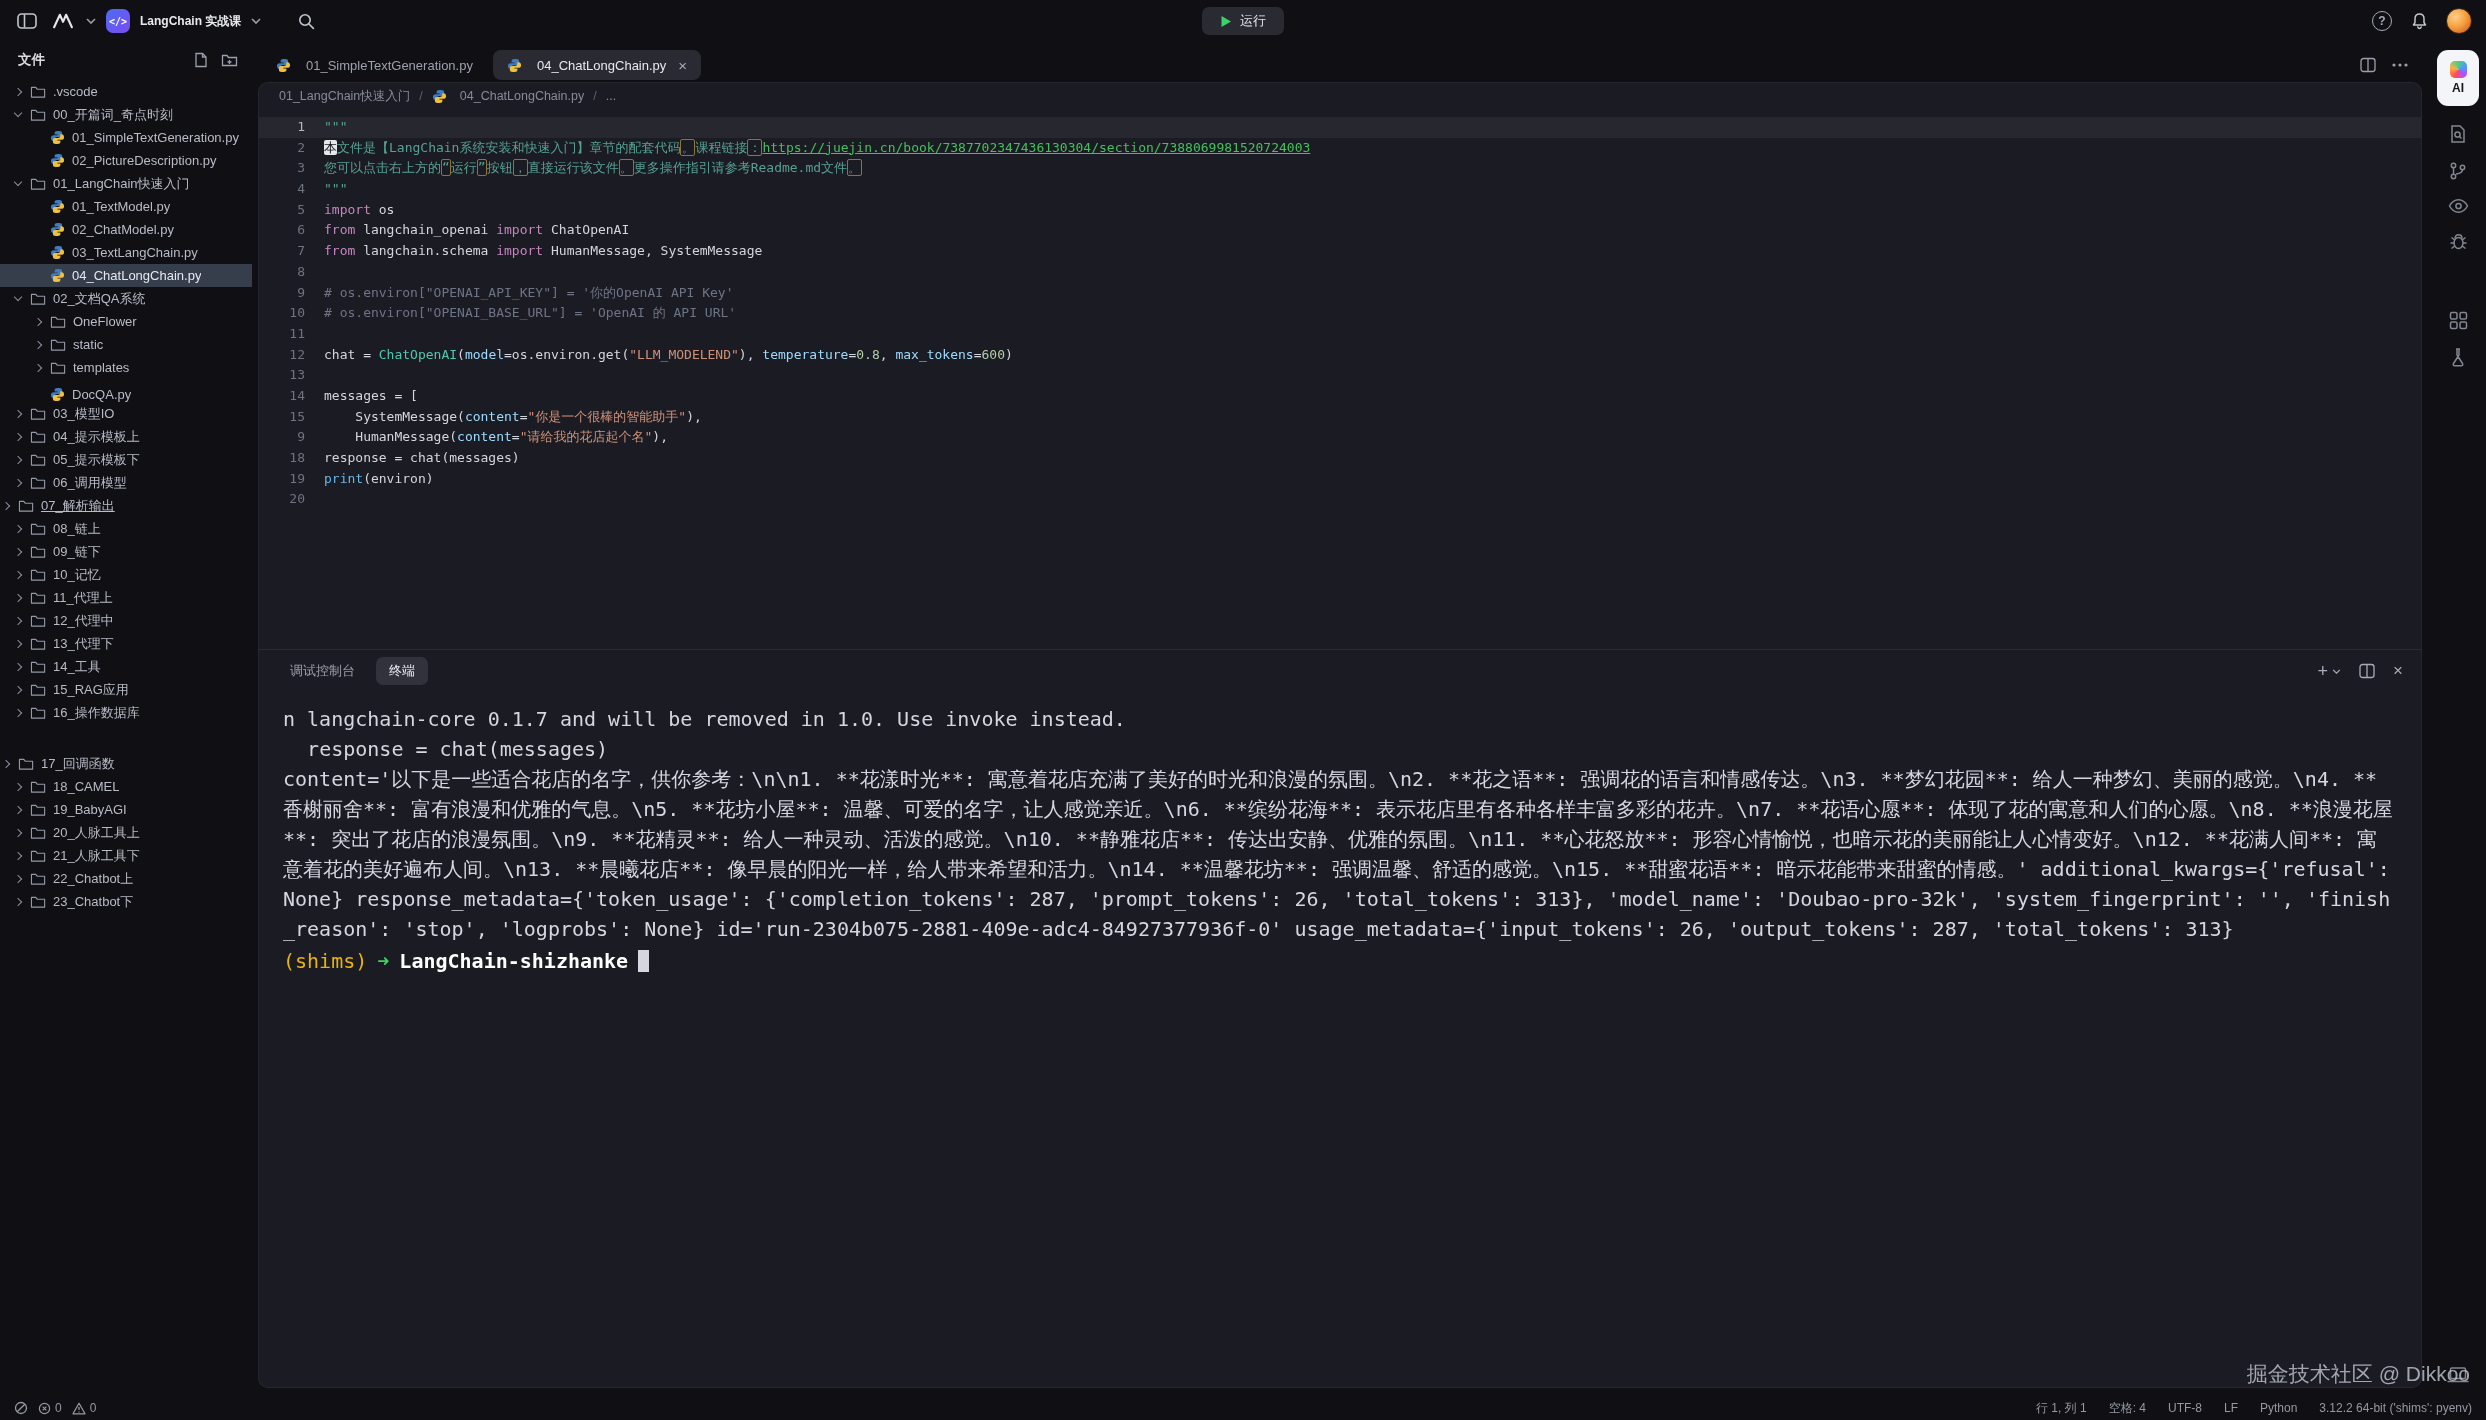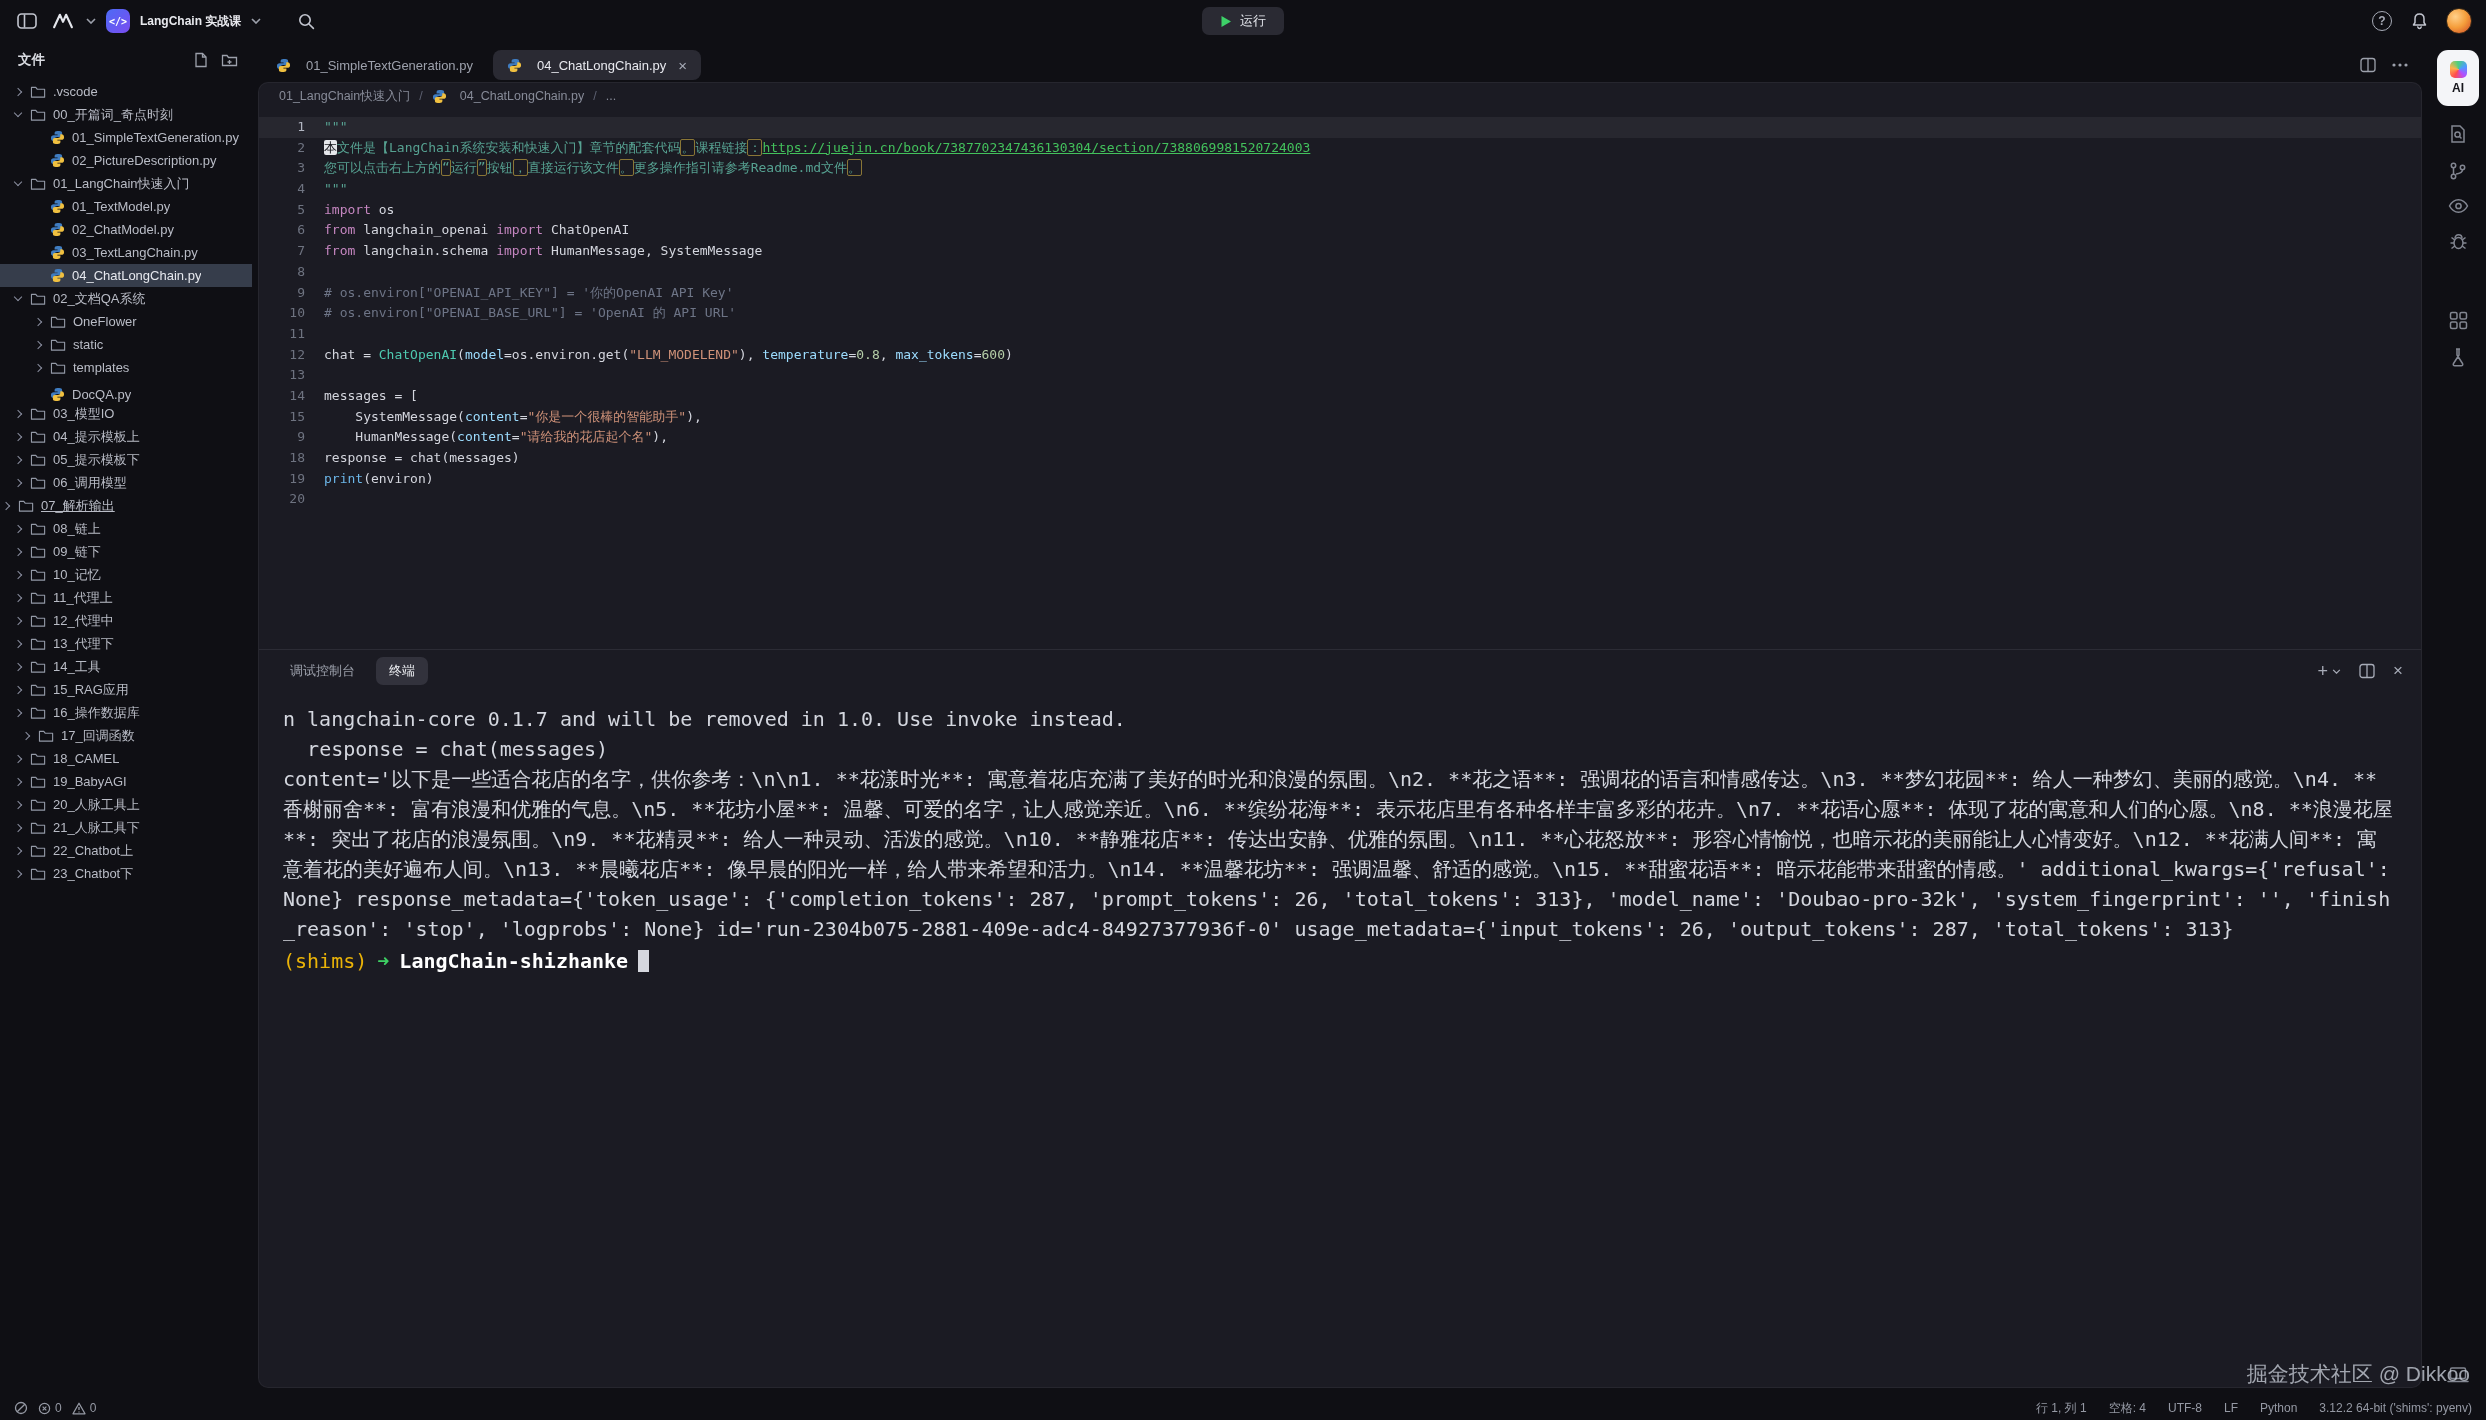--- a/index.html
+++ b/index.html
@@ -453,21 +453,21 @@
         </div>
         <div class="trow" style="padding-left: 12px;">
           <span class="chev right"></span>
           <span class="ticon">
             <svg width="16" height="14" viewBox="0 0 17 15">
               <path d="M1.5 2.5h4.6l1.5 2h8v8.5h-14.1z" fill="none" stroke="#9399a6" stroke-width="1.2" stroke-linejoin="round"></path>
             </svg>
           </span>
           <span class="tlabel">16_操作数据库</span>
         </div>
-        <div class="trow" style="padding-left: 20px;">
+        <div class="trow" style="padding-left: 0; margin-top: 28px;">
           <span class="chev right"></span>
           <span class="ticon">
             <svg width="16" height="14" viewBox="0 0 17 15">
               <path d="M1.5 2.5h4.6l1.5 2h8v8.5h-14.1z" fill="none" stroke="#9399a6" stroke-width="1.2" stroke-linejoin="round"></path>
             </svg>
           </span>
           <span class="tlabel">17_回调函数</span>
         </div>
         <div class="trow" style="padding-left: 12px;">
           <span class="chev right"></span>

